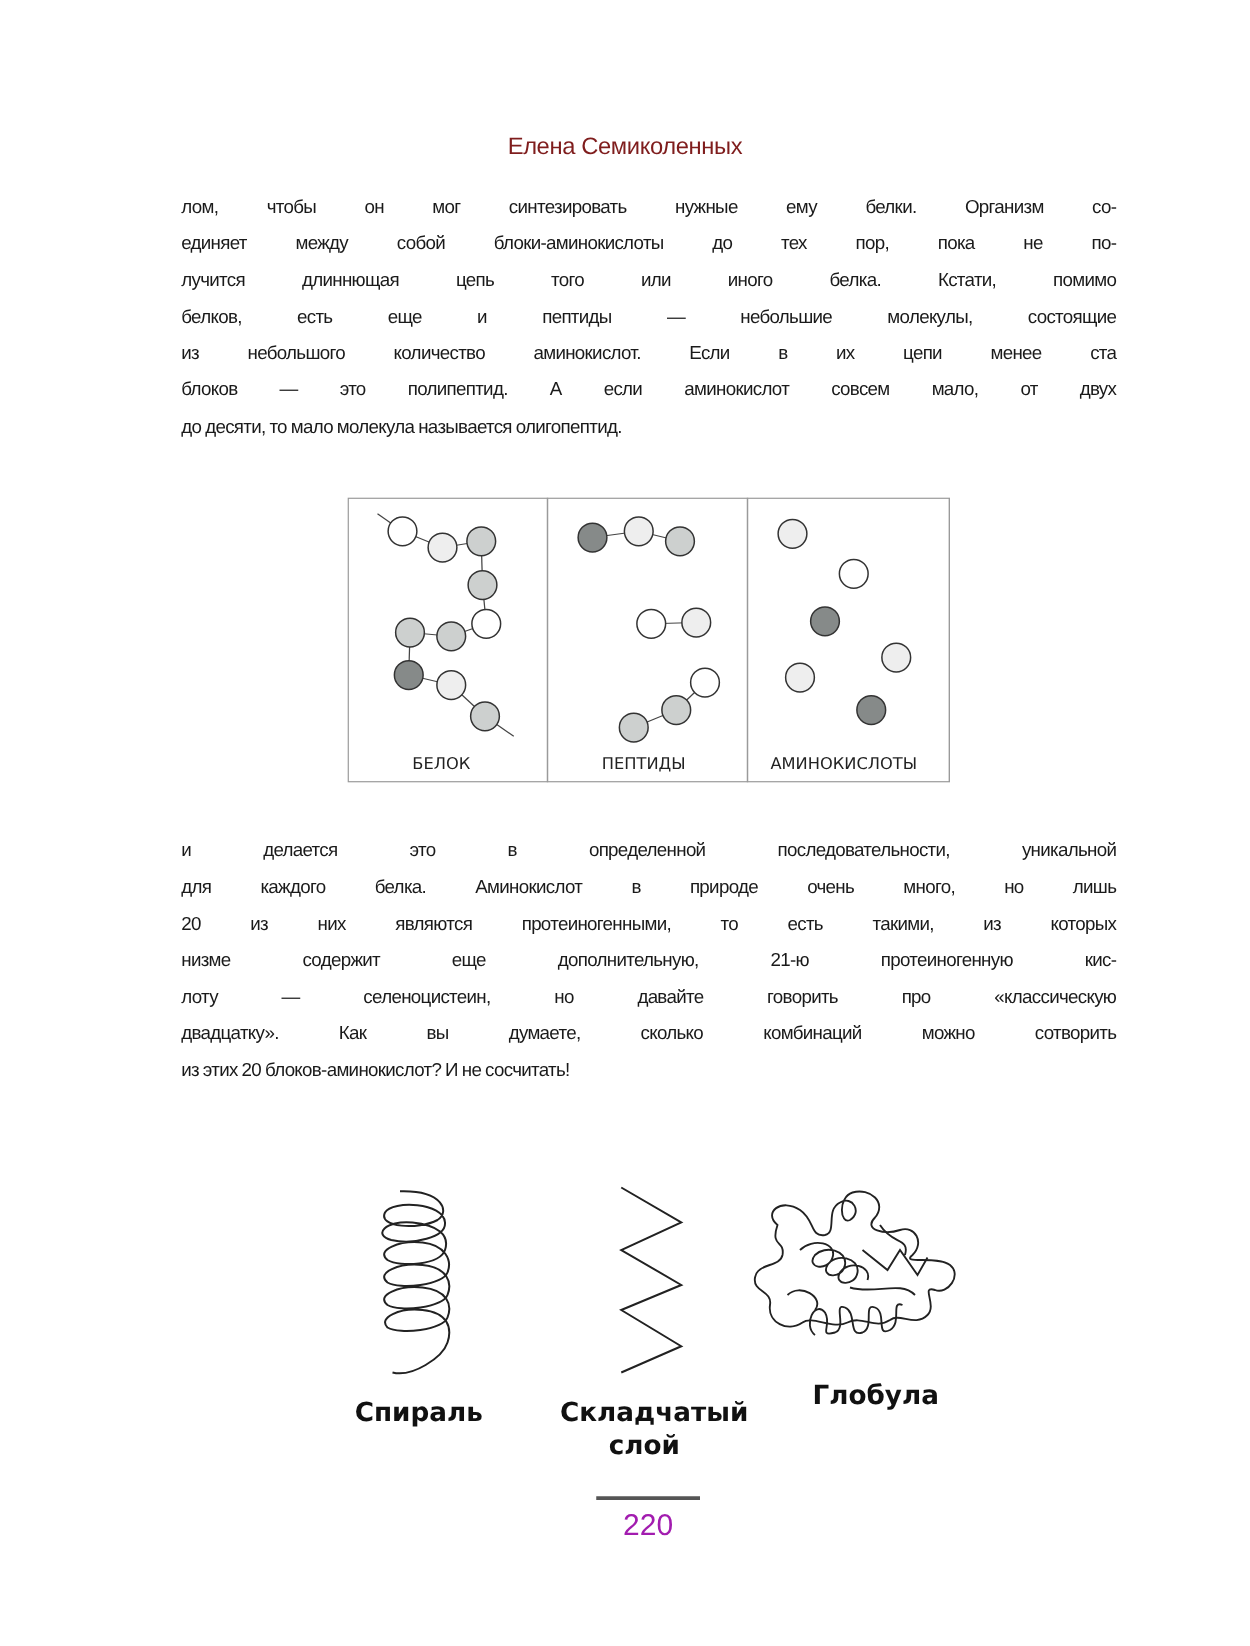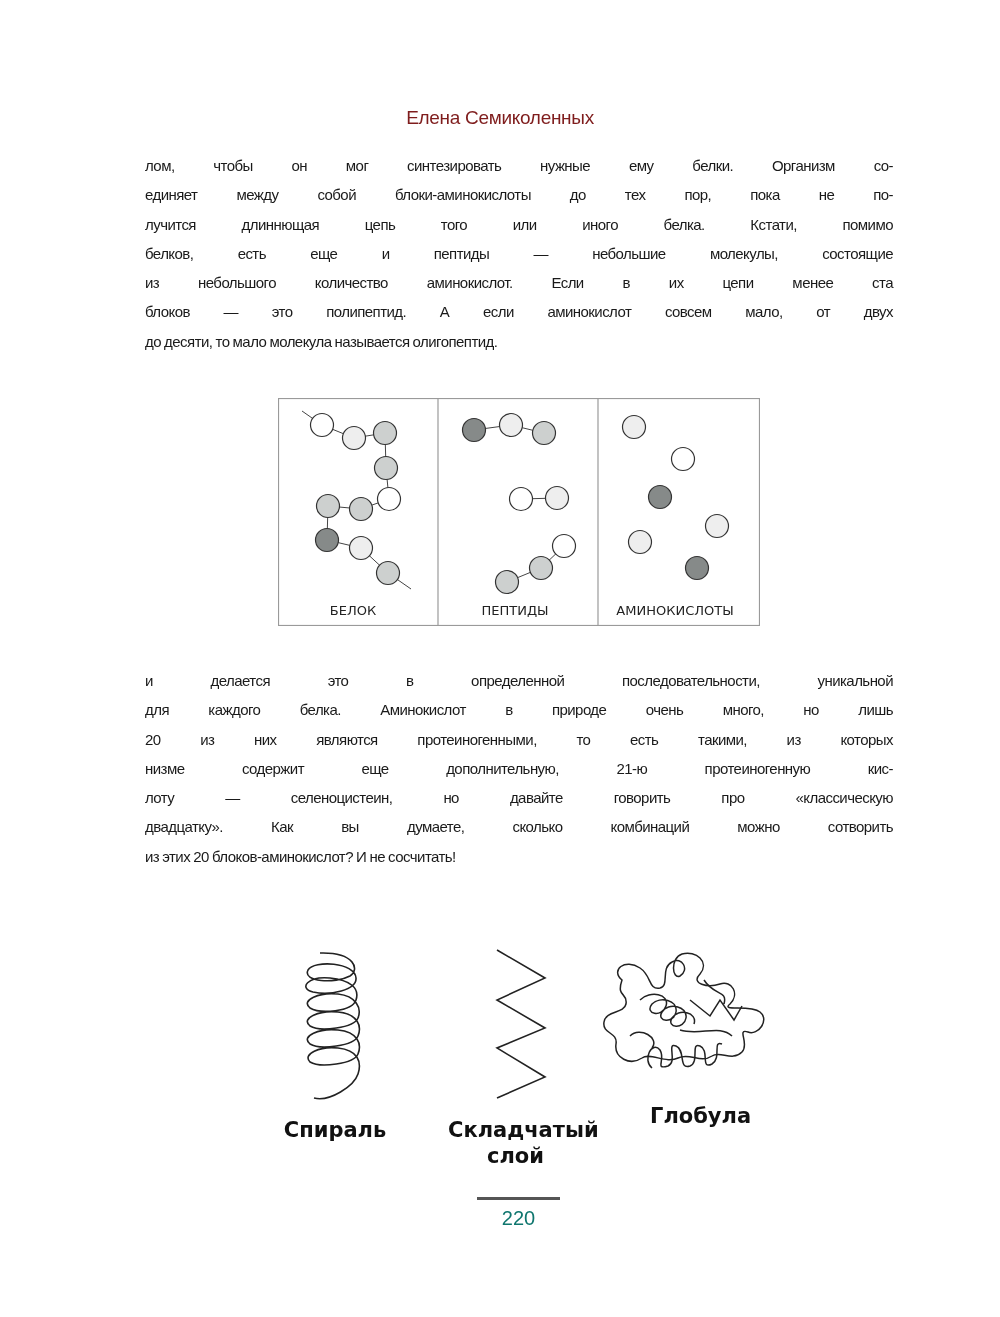--- a/index.html
+++ b/index.html
@@ -29,21 +29,21 @@
     position: absolute; font-family: "DejaVu Sans", sans-serif; font-weight: bold;
     font-size: 21px; color: #111; text-align: center; line-height: 26px;
   }
   #lbl-spiral { left: 0px; top: 1117px; width: 110px; }
   #lbl-sheet { left: 450px; top: 1117px; width: 135px; text-align: center; }
   #lbl-globule { left: 650px; top: 1103px; width: 90px; }
 
   .page-rule { position: absolute; left: 477px; top: 1197px; width: 83px; height: 3px; background: #555; }
   .page-number {
     position: absolute; left: 477px; width: 83px; top: 1207px; text-align: center;
-    font-family: "Liberation Sans", sans-serif; font-size: 20px; color: #0f766e;
+    font-family: "Liberation Sans", sans-serif; font-size: 24px; color: #a21caf;
   }
 </style>
 </head>
 <body>
 
 <div class="running-head">Елена Семиколенных</div>
 
 <div class="para" id="p1">
   <span class="line">лом, чтобы он мог синтезировать нужные ему белки. Организм со-</span>
   <span class="line">единяет между собой блоки-аминокислоты до тех пор, пока не по-</span>

